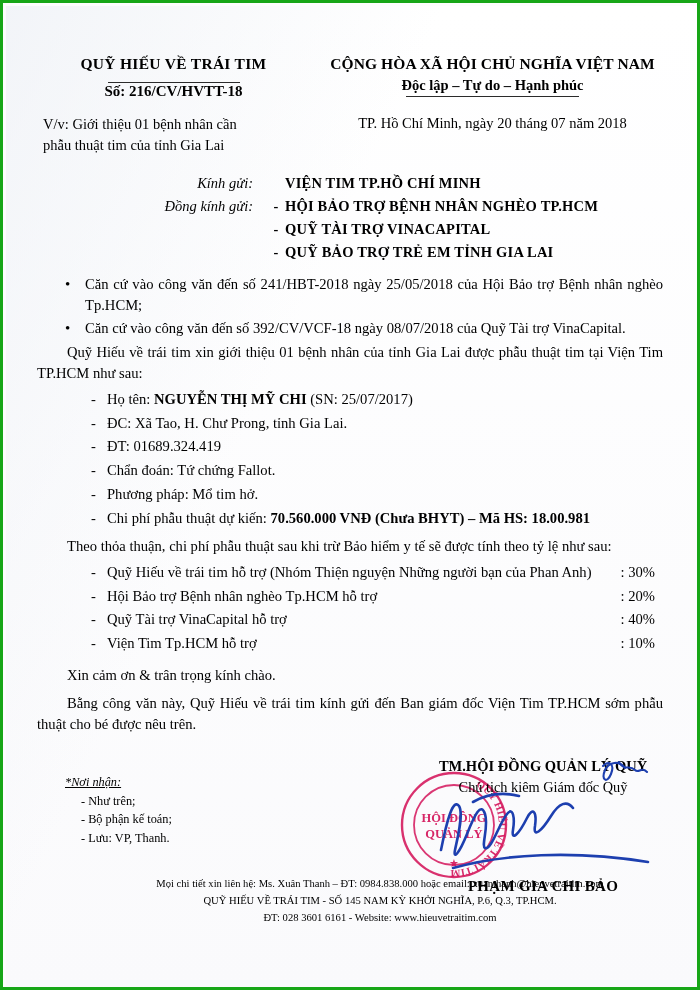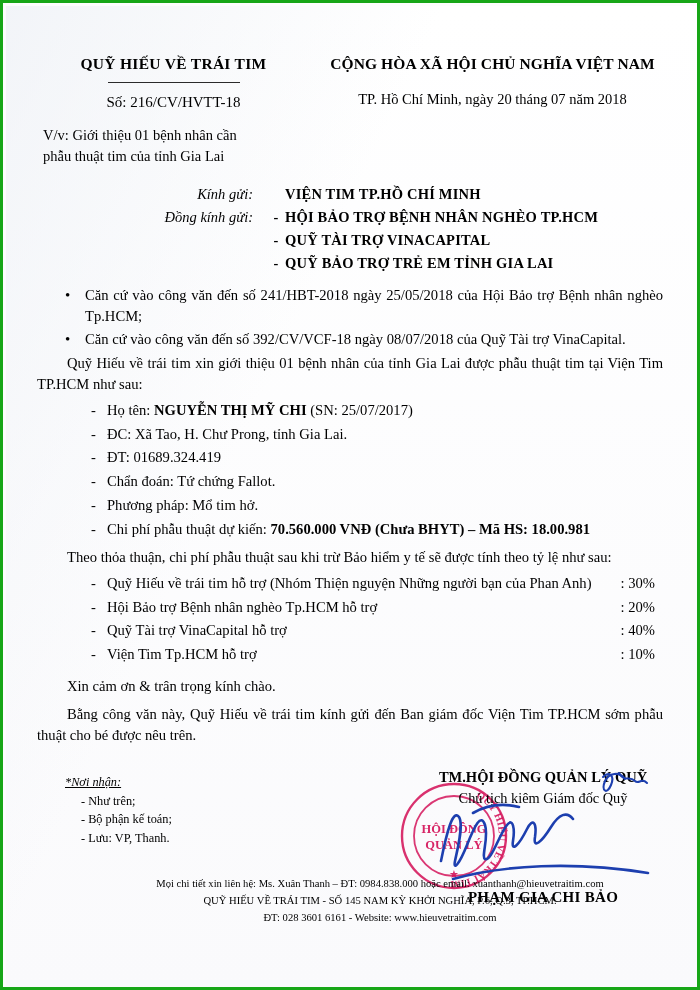--- a/index.html
+++ b/index.html
@@ -59,23 +59,22 @@
     letter-spacing: 0.3px;
     white-space: nowrap;
   }
   .rule {
     width: 132px;
     height: 1px;
     background: #2b2b2b;
     margin: 9px auto 0 auto;
   }
   .doc-no {
-    font-weight: normal;
+    font-weight: bold;
     font-size: 15px;
-    margin-top: 11px;
   }
   .subject {
     font-size: 14.5px;
     text-align: left;
     padding-left: 12px;
     margin-top: 14px;
     line-height: 1.45;
   }
   .nation {
     font-weight: bold;
@@ -276,20 +275,24 @@
     <div class="header">
       <div class="hdr-left">
         <div class="org-name">QUỸ HIẾU VỀ TRÁI TIM</div>
         <div class="rule"></div>
         <div class="doc-no">Số: 216/CV/HVTT-18</div>
         <div class="subject">V/v: Giới thiệu 01 bệnh nhân cần</div>
         <div class="subject" style="margin-top:0;">phẫu thuật tim của tỉnh Gia Lai</div>
       </div>
       <div class="hdr-right">
         <div class="nation">CỘNG HÒA XÃ HỘI CHỦ NGHĨA VIỆT NAM</div>
+        <div>
+          <div class="motto">Độc lập – Tự do – Hạnh phúc</div>
+          <div class="motto-rule"></div>
+        </div>
         <div class="place-date">TP. Hồ Chí Minh, ngày 20 tháng 07 năm 2018</div>
       </div>
     </div>
 
     <div class="recipients">
       <div class="rec-row">
         <span class="rec-label">Kính gửi:</span>
         <span class="rec-dash"></span>
         <span class="rec-value">VIỆN TIM TP.HỒ CHÍ MINH</span>
       </div>

